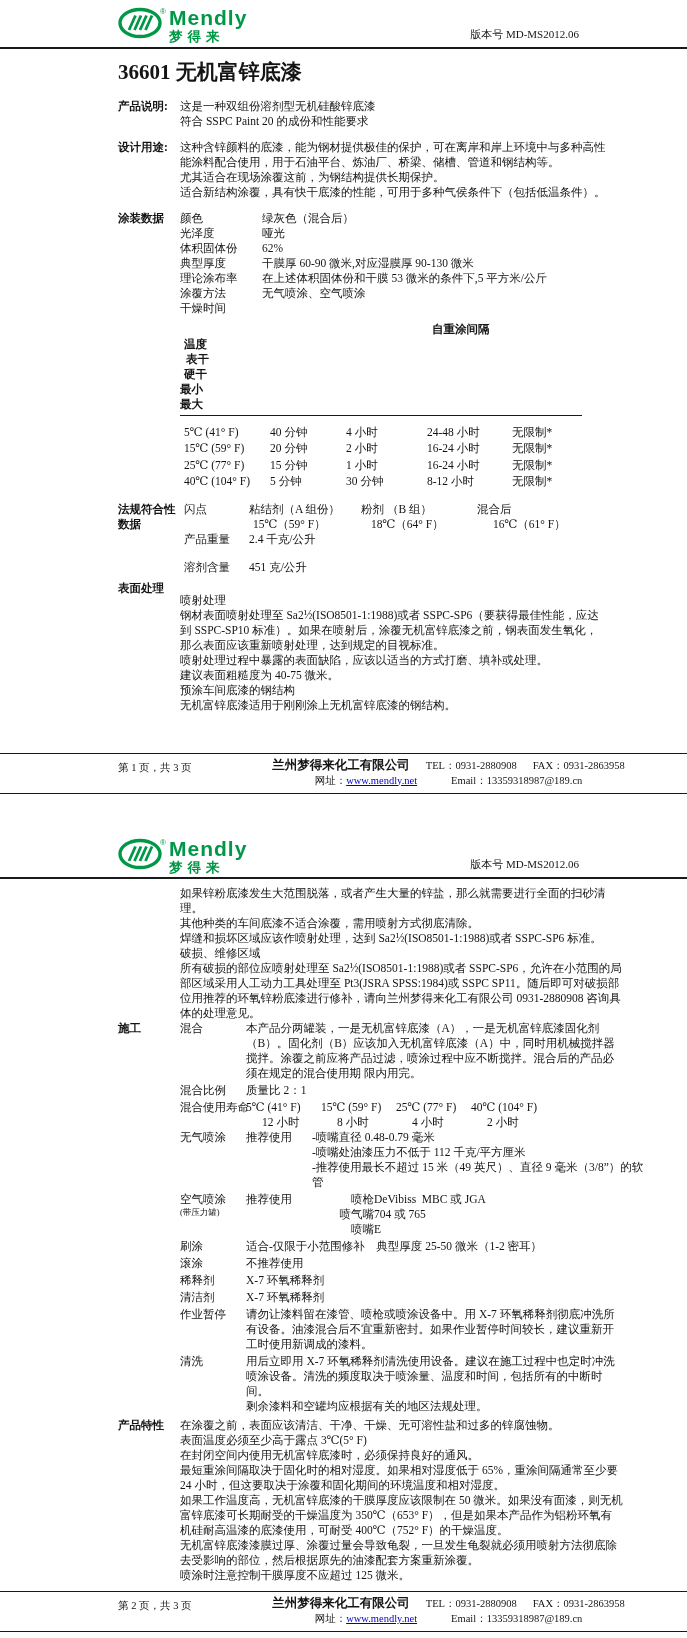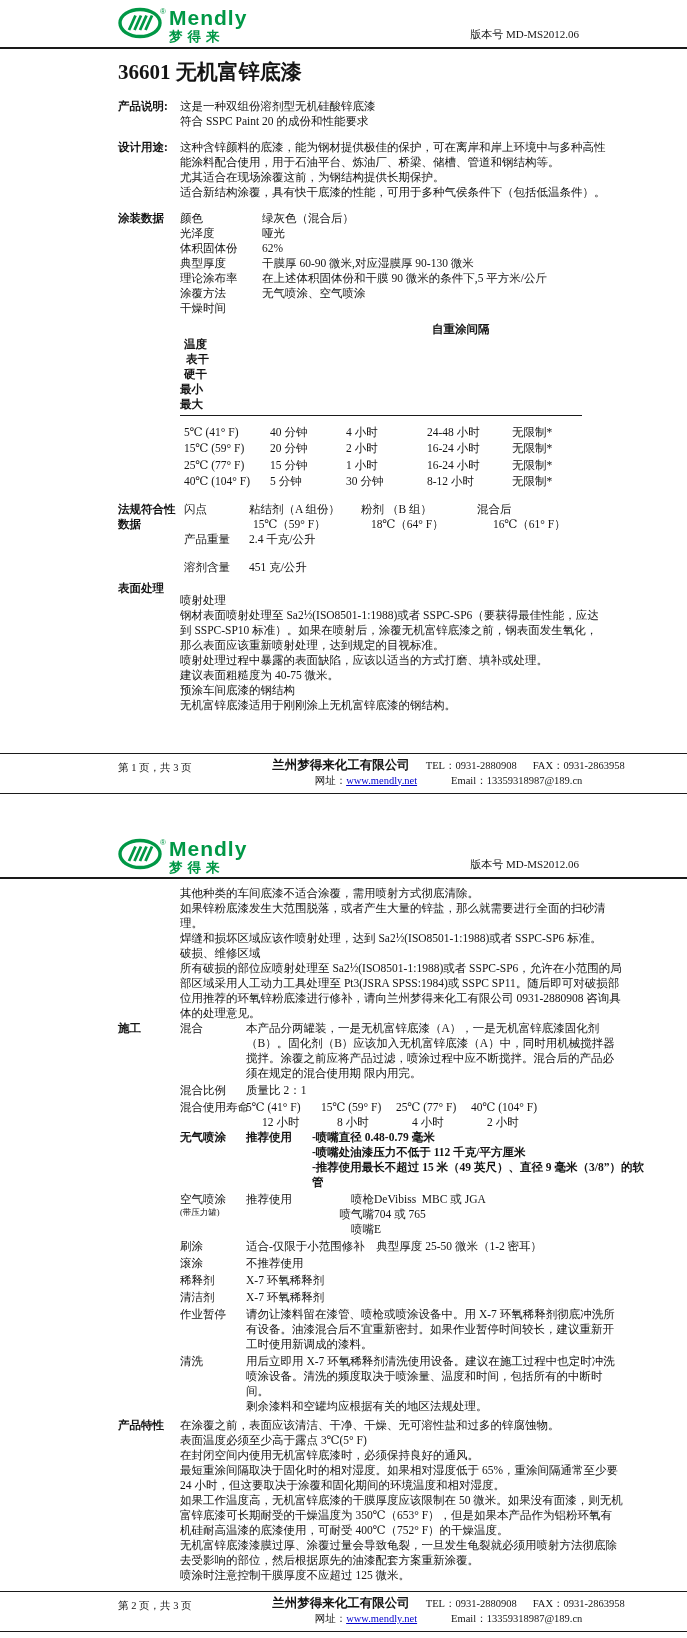--- a/index.html
+++ b/index.html
@@ -133,21 +133,21 @@
         <div class="kv">
         <span class="k">体积固体份</span>
         <span class="v">62%</span>
       </div>
         <div class="kv">
         <span class="k">典型厚度</span>
         <span class="v">干膜厚 60-90 微米,对应湿膜厚 90-130 微米</span>
       </div>
         <div class="kv">
         <span class="k">理论涂布率</span>
-        <span class="v">在上述体积固体份和干膜 90 微米的条件下,5 平方米/公斤</span>
+        <span class="v">在上述体积固体份和干膜 53 微米的条件下,5 平方米/公斤</span>
       </div>
         <div class="kv">
         <span class="k">涂覆方法</span>
         <span class="v">无气喷涂、空气喷涂</span>
       </div>
         <div class="kv">
         <span class="k">干燥时间</span>
         <span class="v"></span>
       </div>
       </div>
@@ -281,22 +281,22 @@
     </div>
     <div class="version">版本号 MD-MS2012.06</div>
   </div>
   <div class="rule"></div>
 
   <div class="row" style="margin-top:7px; margin-bottom:0; padding-right:64px;">
     <div class="lbl"></div>
     <div class="content">
       <div>
 
-      <div class="para">其他种类的车间底漆不适合涂覆，需用喷射方式彻底清除。</div>
-          <div class="para">如果锌粉底漆发生大范围脱落，或者产生大量的锌盐，那么就需要进行全面的扫砂清理。</div>
+      <div class="para">如果锌粉底漆发生大范围脱落，或者产生大量的锌盐，那么就需要进行全面的扫砂清理。</div>
+          <div class="para">其他种类的车间底漆不适合涂覆，需用喷射方式彻底清除。</div>
           <div class="para">焊缝和损坏区域应该作喷射处理，达到 Sa2½(ISO8501-1:1988)或者 SSPC-SP6 标准。</div>
         </div>
       <div class="para bold">破损、维修区域</div>
       <div class="para">所有破损的部位应喷射处理至 Sa2½(ISO8501-1:1988)或者 SSPC-SP6，允许在小范围的局部区域采用人工动力工具处理至 Pt3(JSRA SPSS:1984)或 SSPC SP11。随后即可对破损部位用推荐的环氧锌粉底漆进行修补，请向兰州梦得来化工有限公司 0931-2880908 咨询具体的处理意见。</div>
     </div>
   </div>
 
   <div class="row" style="margin-bottom:2px; padding-right:64px;">
     <div class="lbl">施工</div>
     <div class="sk">混合</div>
@@ -323,21 +323,21 @@
       <div class="cells times">
 
       <span class="c">12 小时</span>
           <span class="c">8 小时</span>
           <span class="c">4 小时</span>
           <span class="c">2 小时</span>
         </div>
     </div>
   </div>
 
-  <div class="row" style="margin-bottom:2px; padding-right:40px;font-weight:bold;">
+  <div class="row" style="margin-bottom:2px; padding-right:40px;">
     <div class="lbl"></div>
     <div class="sk">无气喷涂</div>
     <div class="rec">推荐使用</div>
     <div class="content">
 
     <div class="para">-喷嘴直径 0.48-0.79 毫米</div>
         <div class="para">-喷嘴处油漆压力不低于 112 千克/平方厘米</div>
         <div class="para">-推荐使用最长不超过 15 米（49 英尺）、直径 9 毫米（3/8”）的软管</div>
       </div>
   </div>

